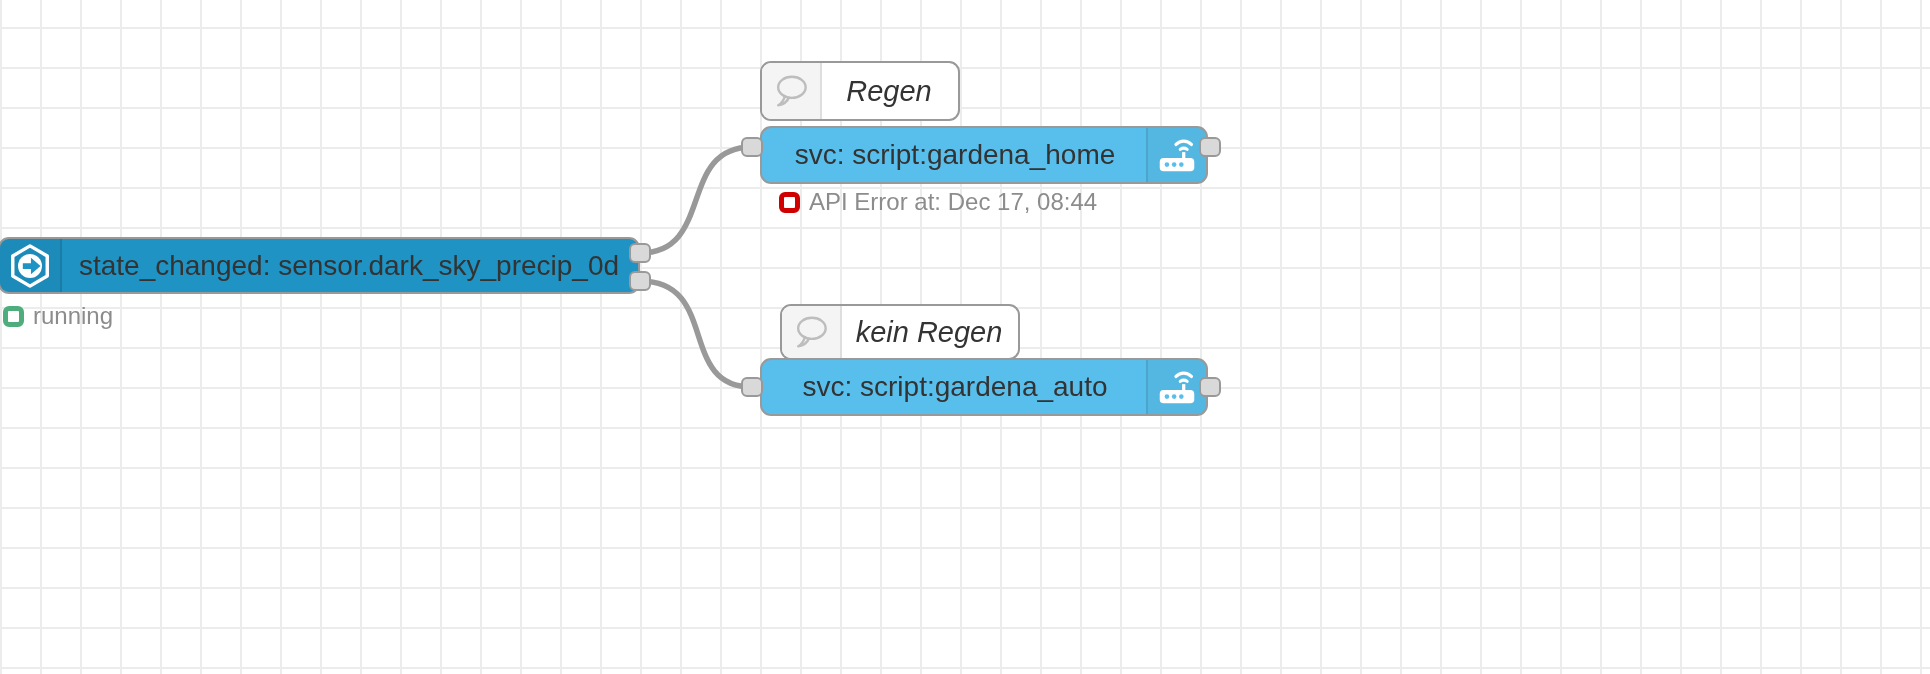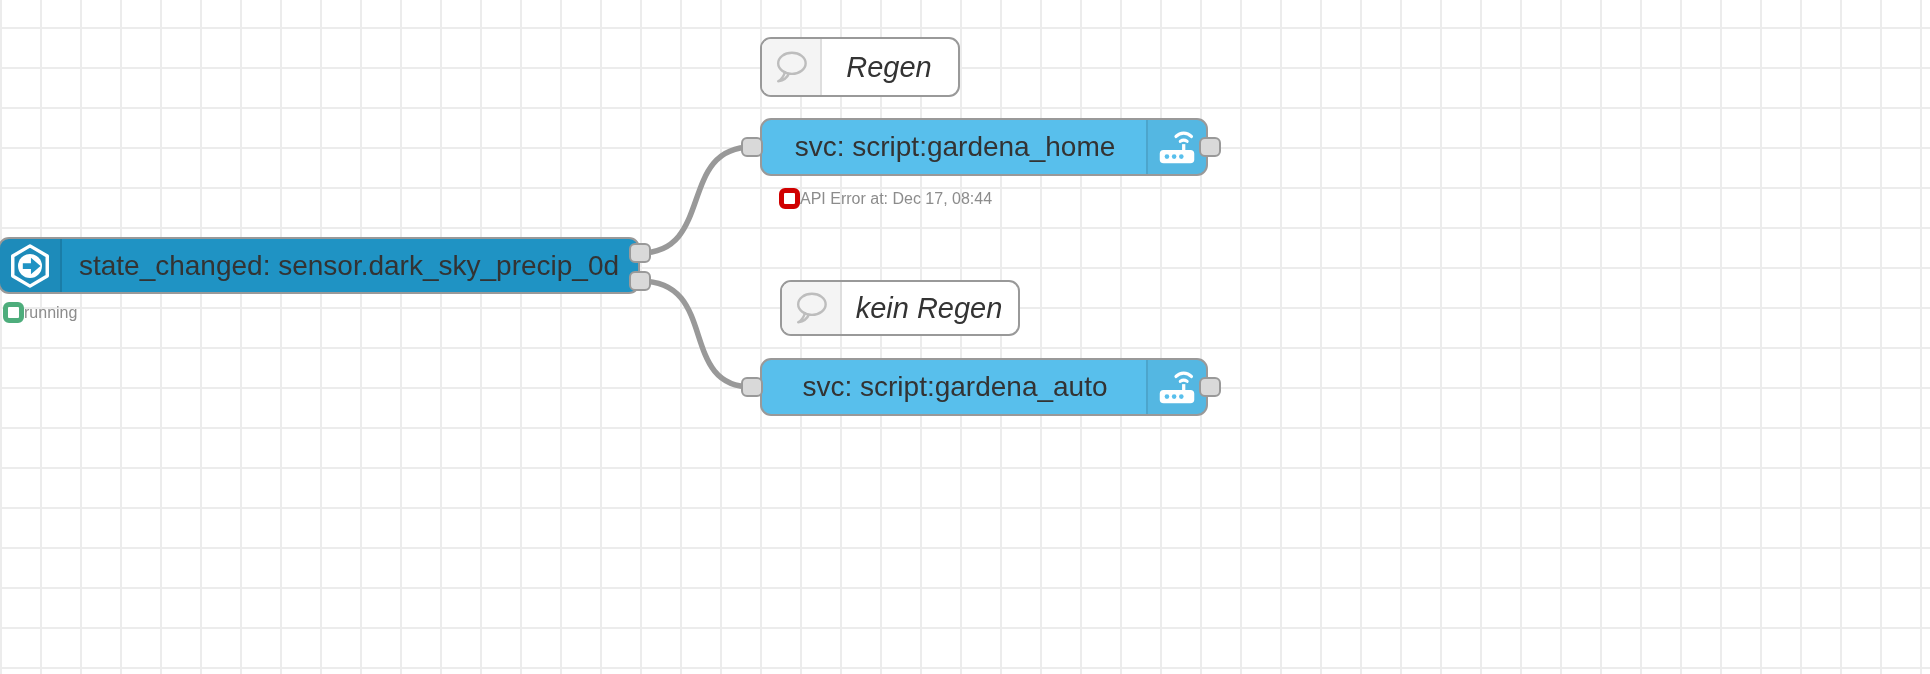--- a/index.html
+++ b/index.html
@@ -17,21 +17,21 @@
 
   .wires { position:absolute; left:0; top:0; width:1930px; height:674px; z-index:1; }
   .wire { stroke:#999999; stroke-width:5.5; fill:none; stroke-linecap:round; }
 
   .node {
     position:absolute; z-index:2;
     border:2px solid #999999; border-radius:11px;
   }
   .node-trigger { background:#1F93C4; }
   .node-service { background:#58BFEC; }
-  .node-comment { background:#ffffff; }
+  .node-comment { background:#ffffff;margin-top:24px; }
 
   .icon-area {
     position:absolute; top:0; bottom:0; width:60px;
     display:flex; align-items:center; justify-content:center;
   }
   .icon-area.left  { left:0;  border-right:2px solid rgba(0,0,0,0.10); background:rgba(0,0,0,0.05); border-radius:9px 0 0 9px; }
   .icon-area.right { right:0; border-left:2px solid rgba(0,0,0,0.10);  background:rgba(0,0,0,0.04); border-radius:0 9px 9px 0; }
   .node-comment .icon-area.left { background:#f4f4f4; border-right:2px solid #dedede; }
 
   .node-label {
@@ -44,22 +44,22 @@
   .node-comment .node-label { font-style:italic; font-size:29px; }
 
   .port {
     position:absolute; z-index:3;
     width:22px; height:20px; border-radius:6px;
     background:#d9d9d9; border:2px solid #999999;
   }
 
   .status {
     position:absolute; z-index:2;
-    display:flex; align-items:center; 
-    font-size:16px; color:#8c8c8c; white-space:nowrap;
+    display:flex; align-items:center; gap:9px;
+    font-size:24px; color:#8c8c8c; white-space:nowrap;
   }
   .status-dot {
     width:21px; height:21px; border-radius:6px; background:#ffffff; flex:0 0 auto;
   }
   .status-dot.green { border:5px solid #4EAD7C; }
   .status-dot.red   { border:5px solid #D00000; }
 </style>
 </head>
 <body>
 
@@ -73,21 +73,21 @@
   <div class="node node-comment" style="left:760px; top:37px; width:200px; height:60px;">
     <div class="icon-area left">
       <svg width="44" height="44" viewBox="0 0 48 48">
         <ellipse cx="25" cy="20" rx="15" ry="11.5" fill="none" stroke="#bdbdbd" stroke-width="2.6"></ellipse>
         <path d="M17.5 28.5 C16.5 34 13.5 37.5 10 39.5 C16.5 38.5 20.5 34.5 22 30.5" fill="none" stroke="#bdbdbd" stroke-width="2.6" stroke-linejoin="round"></path>
       </svg>
     </div>
     <div class="node-label label-after-icon">Regen</div>
   </div>
 
-  <div class="node node-service" style="left:760px; top:118px; width:448px; height:58px;">
+  <div class="node node-service" style="left:760px; top:126px; width:448px; height:58px;">
     <div class="icon-area right">
       <svg width="46" height="46" viewBox="0 0 48 48">
         <path d="M23 13 a11 11 0 0 1 16 0" fill="none" stroke="#ffffff" stroke-width="3.4" stroke-linecap="round"></path>
         <path d="M27.5 18 a6.5 6.5 0 0 1 7 0" fill="none" stroke="#ffffff" stroke-width="3.4" stroke-linecap="round"></path>
         <rect x="29.3" y="21" width="3.4" height="7" fill="#ffffff"></rect>
         <rect x="6" y="27" width="36" height="14" rx="4" fill="#ffffff"></rect>
         <circle cx="13.5" cy="34" r="2.4" fill="#58BFEC"></circle>
         <circle cx="21" cy="34" r="2.4" fill="#58BFEC"></circle>
         <circle cx="28.5" cy="34" r="2.4" fill="#58BFEC"></circle>
       </svg>

